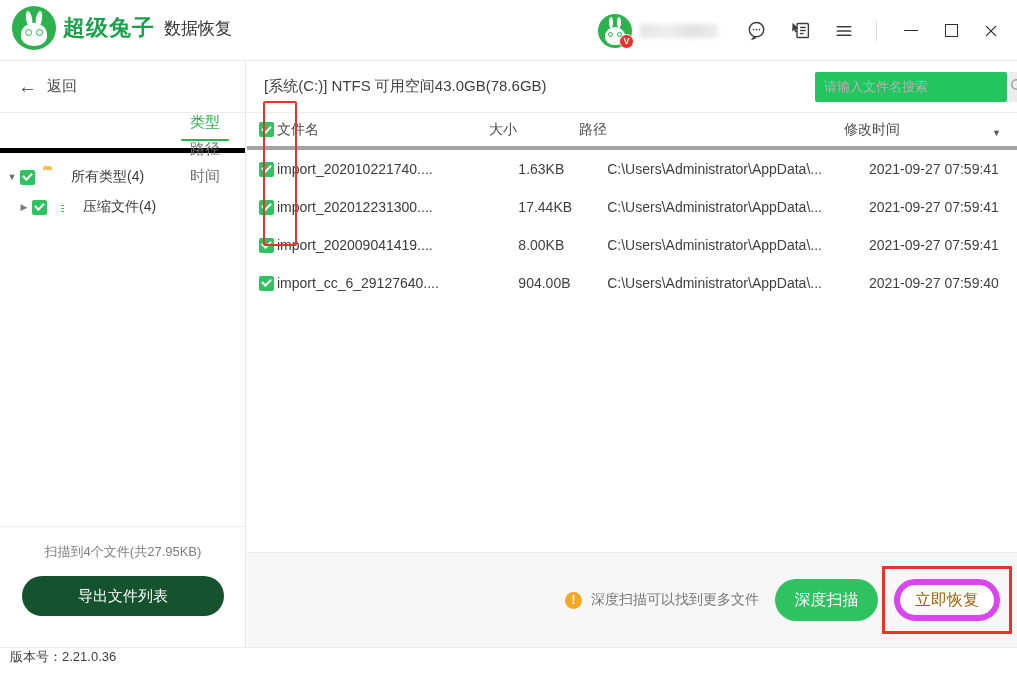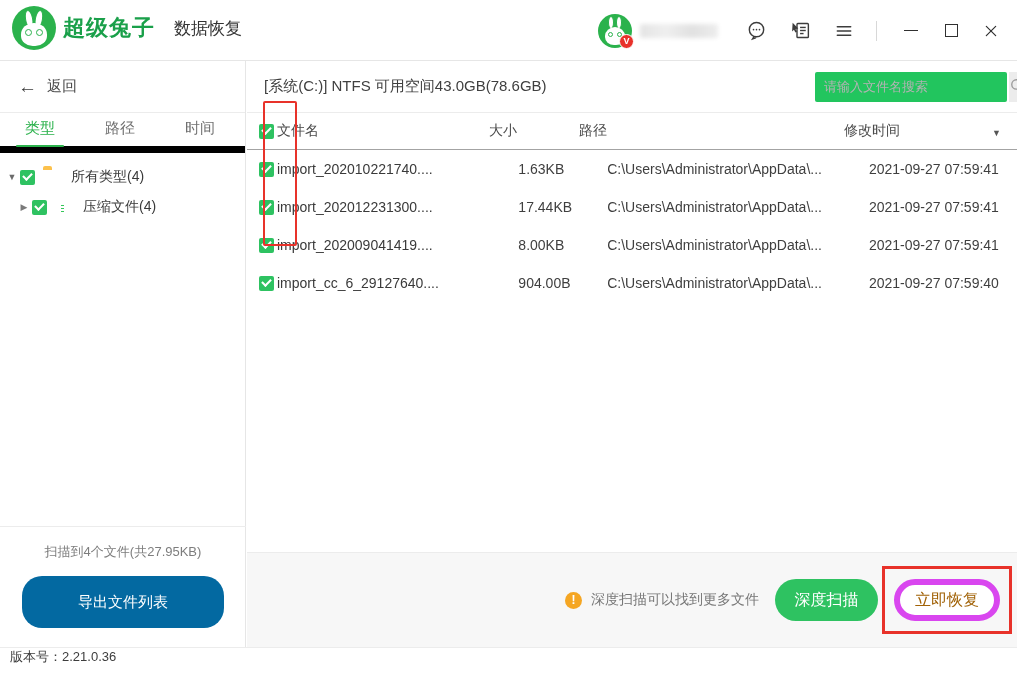--- a/index.html
+++ b/index.html
@@ -48,21 +48,21 @@
     position: absolute; top: 23px; width: 7px; height: 7px;
     border: 1.4px solid #2bb24c; border-radius: 50%; background: #fff;
   }
   .logo-circle .eye.l { left: 13px; }
   .logo-circle .eye.r { left: 24px; }
   .brand-name {
     font-size: 22px; font-weight: bold; color: #1aa04a;
     letter-spacing: 1px;
   }
   .brand-sub {
-    font-size: 17px; color: #333333; margin-left: 12px;
+    font-size: 17px; color: #333333; margin-left: 2px;
   }
 
   .tb-right {
     position: absolute; right: 10px; top: 0; height: 61px;
     display: flex; align-items: center; gap: 0;
   }
   .avatar-wrap {
     position: relative; width: 34px; height: 34px; margin-right: 8px;
   }
   .avatar {
@@ -124,21 +124,22 @@
     height: 52px; display: flex; align-items: center;
     padding-left: 18px; gap: 10px;
     border-bottom: 1px solid #ececec;
     color: #444;
   }
   .back-arrow { font-size: 19px; color: #3a3a3a; line-height: 1; }
   .back-label { font-size: 15px; color: #4a4a4a; }
 
   .tabs {
     height: 40px; display: flex; align-items: flex-end;
-    border-bottom: 7px solid #000000;
+    border-bottom: 5px solid #000000;
+    flex-direction: column;
   }
   .tab {
     width: 80px; text-align: center; font-size: 15px;
     color: #707070; padding-bottom: 8px; position: relative;
   }
   .tab.active { color: #2bb24c; }
   .tab.active::after {
     content: ""; position: absolute; left: 16px; right: 16px; bottom: -1px;
     height: 2.5px; background: #2bb24c; border-radius: 2px;
   }
@@ -187,22 +188,22 @@
     background: repeating-linear-gradient(#ffffff 0 1.5px, #34c759 1.5px 3px);
   }
 
   .side-footer {
     position: absolute; left: 0; bottom: 0; width: 246px;
     border-top: 1px solid #ececec; padding-top: 16px; height: 121px;
     text-align: center;
   }
   .scan-status { font-size: 13px; color: #7d7d7d; }
   .export-btn {
-    display: block; width: 202px; height: 52px; margin: 15px auto 0;
-    background: #0369a1; color: #ffffff; border: none; border-radius: 20px;
+    display: block; width: 202px; height: 40px; margin: 15px auto 0;
+    background: #14532d; color: #ffffff; border: none; border-radius: 20px;
     font-size: 15px; font-family: Liberation Serif, serif; cursor: pointer; font-weight: 500;
   }
 
   .version {
     position: absolute; left: 10px; bottom: 8px;
     font-size: 13px; color: #3d3d3d;
   }
 
   
   .main {
@@ -226,21 +227,21 @@
   }
   .search-input::placeholder { color: #b3b3b3; }
   .search-btn {
     width: 42px; height: 30px; border: none; background: #ececec;
     display: flex; align-items: center; justify-content: center;
     cursor: pointer; color: #9a9a9a;
   }
 
   .thead {
     height: 37px; display: flex; align-items: center;
-    border-bottom: 1px solid #a3a3a3; font-size: 14px; color: #4b4b4b;
+    border-bottom: 4px solid #a3a3a3; font-size: 14px; color: #4b4b4b;
     position: relative;
   }
   .col-check { width: 30px; display: flex; justify-content: center; padding-left: 16px;}
   .col-name  { width: 212px; }
   .col-size  { width: 90px; }
   .col-path  { width: 265px; }
   .col-time  { width: 150px; }
   .head-caret {
     position: absolute; right: 16px; top: 15px;
     font-size: 9px; color: #555;

